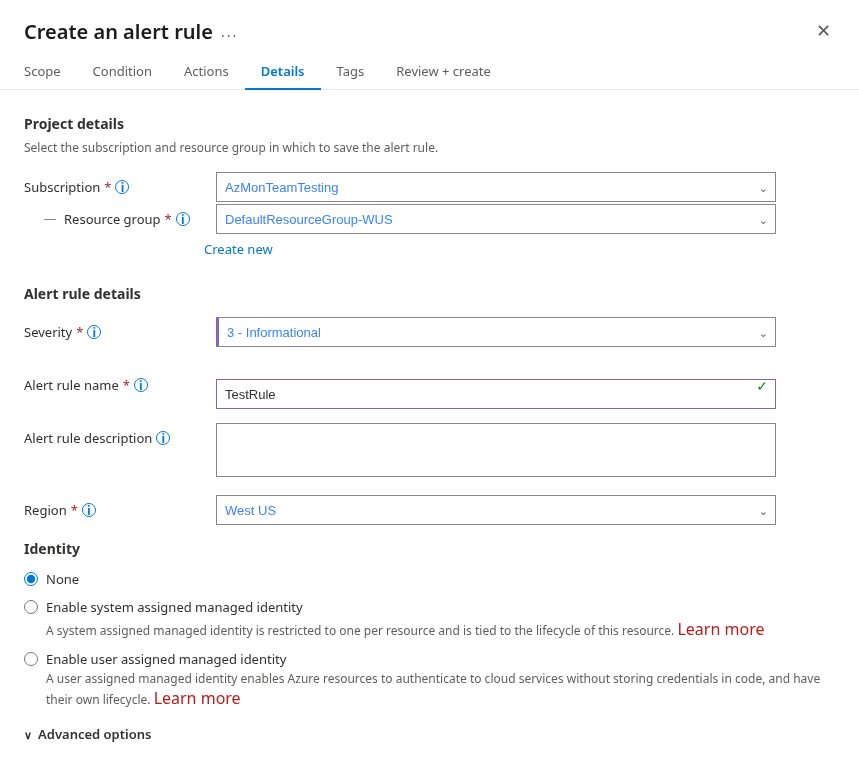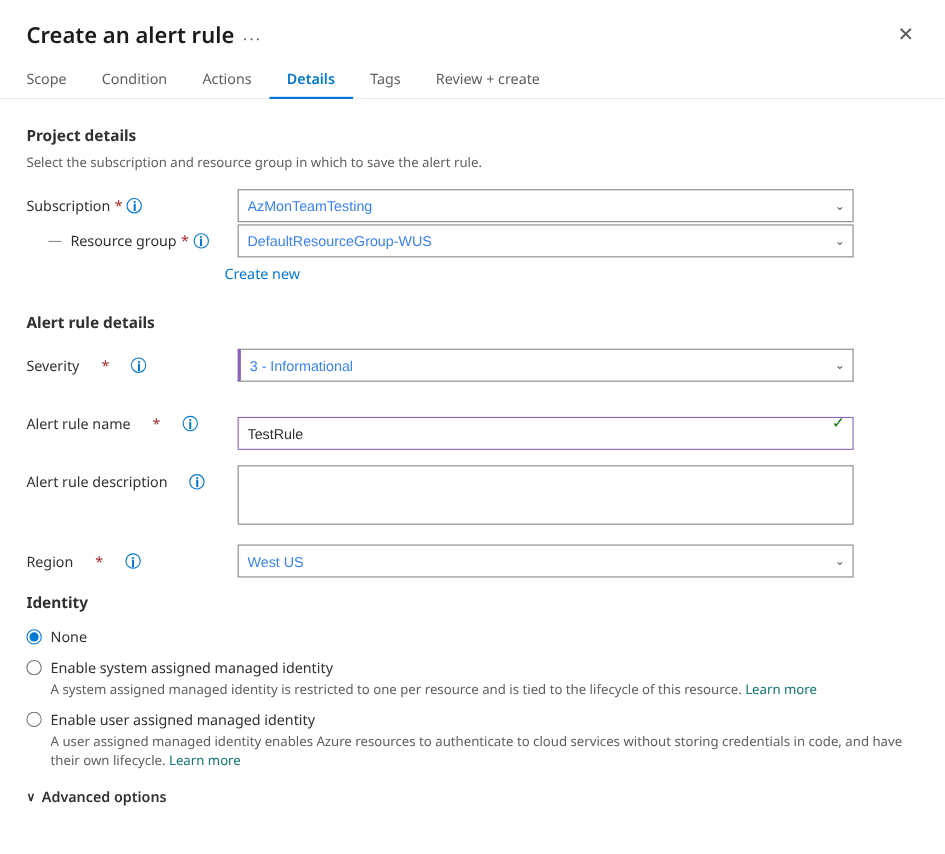--- a/index.html
+++ b/index.html
@@ -90,21 +90,21 @@
       align-items: center;
       margin-bottom: 14px;
       gap: 12px;
     }
     .form-label {
       font-size: 13px;
       color: #323130;
       min-width: 180px;
       display: flex;
       align-items: center;
-      gap: 20px;
+      gap: 4px;
     }
     .required-star {
       color: #a4262c;
     }
     .info-icon {
       color: #0078d4;
       font-size: 12px;
       border: 1px solid #0078d4;
       border-radius: 50%;
       width: 14px;
@@ -219,23 +219,23 @@
     .radio-label {
       font-size: 13px;
       color: #323130;
     }
     .radio-desc {
       font-size: 12px;
       color: #605e5c;
       margin-top: 2px;
     }
     .learn-more {
-      color: #0f766e;
+      color: #b91c1c;
       text-decoration: none;
-      font-size: 12px;
+      font-size: 16px;
     }
     .advanced-options {
       display: flex;
       align-items: center;
       gap: 6px;
       margin-top: 16px;
       cursor: pointer;
       color: #323130;
       font-size: 13px;
       font-weight: 600;

